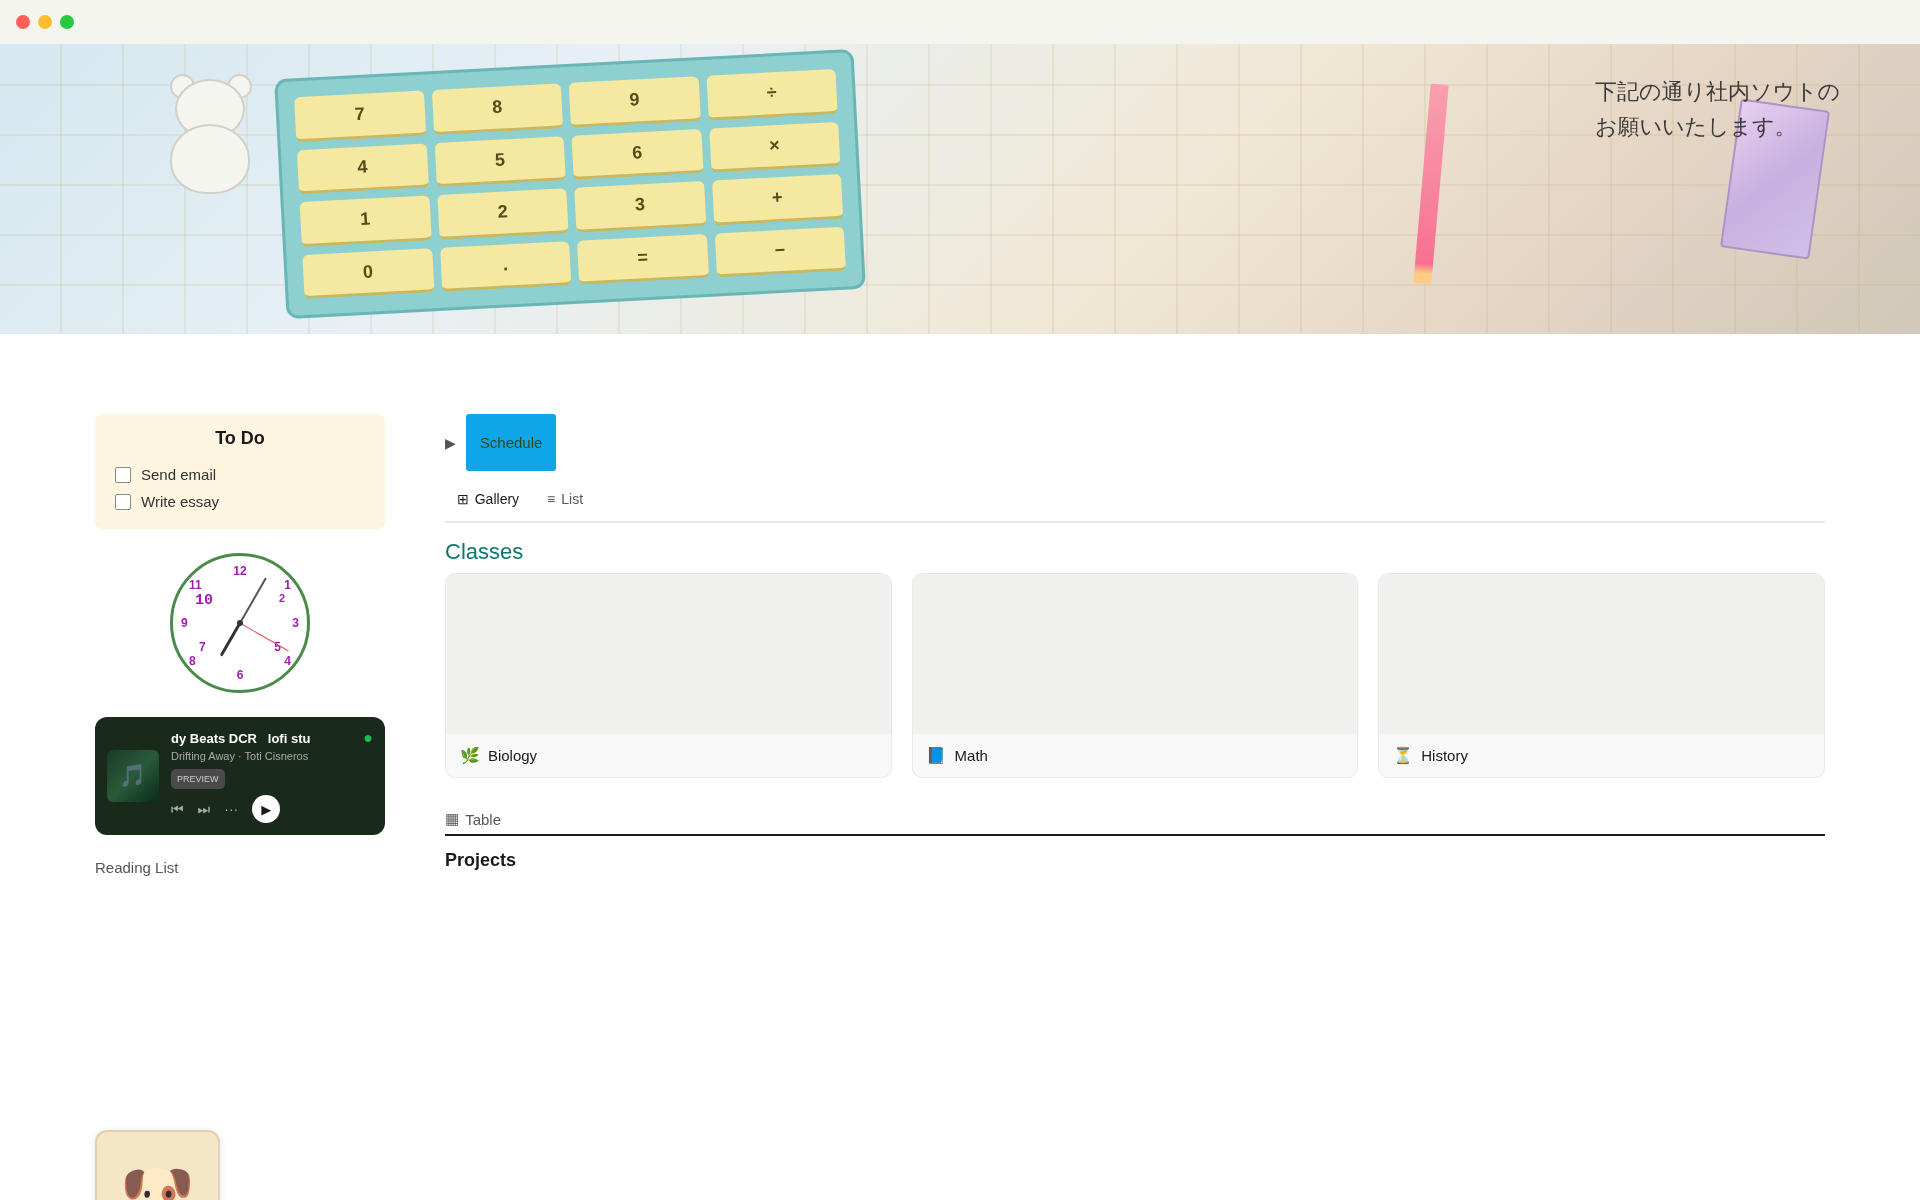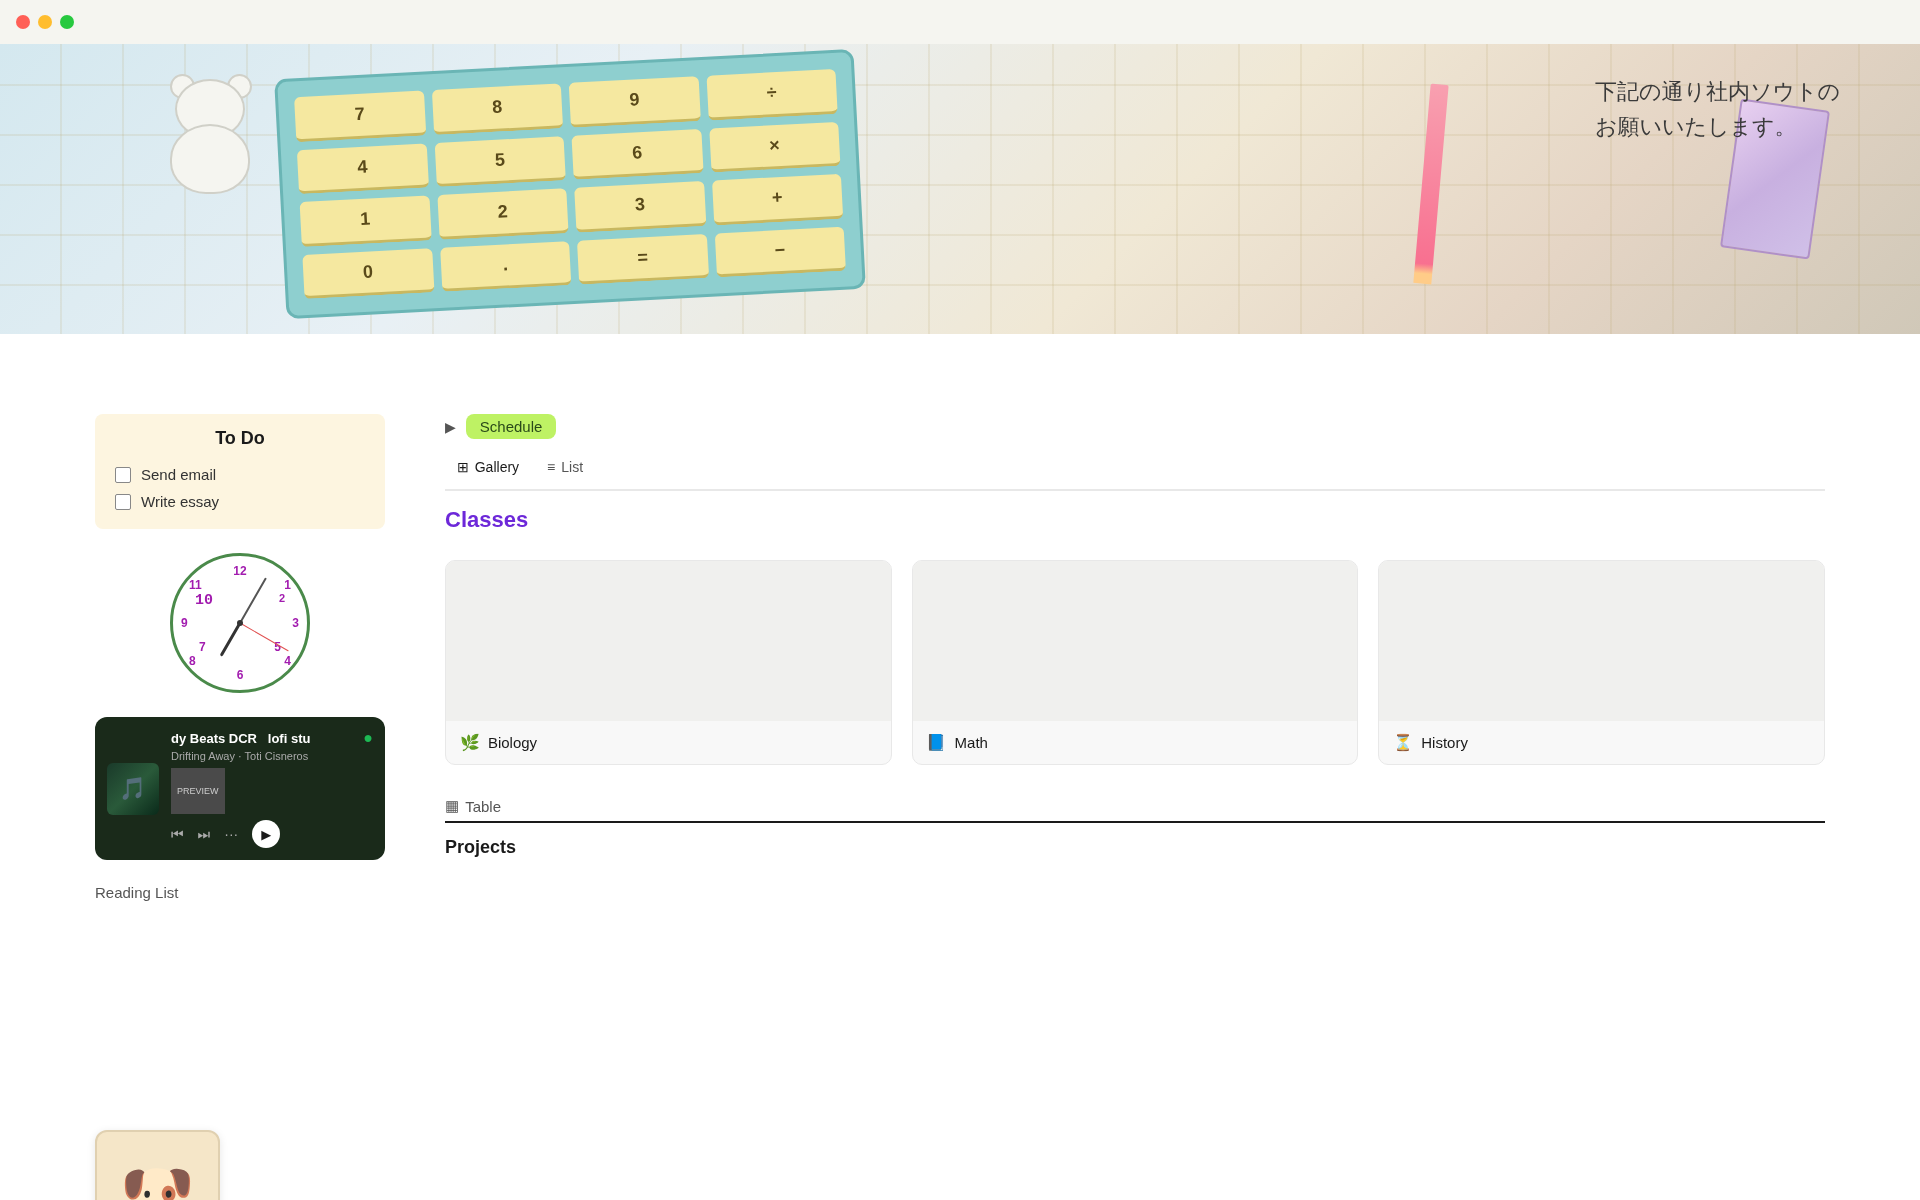--- a/index.html
+++ b/index.html
@@ -366,22 +366,22 @@
     }
     .music-subtitle {
       font-size: 11px;
       color: #aaa;
       margin-bottom: 6px;
     }
     .music-preview-badge {
       background: #4a4a4a;
       color: #ccc;
       font-size: 9px;
-      padding: 18px 6px;
-      border-radius: 0;
+      padding: 5px 6px;
+      border-radius: 5px;
       display: inline-block;
       margin-bottom: 6px;
     }
     .music-controls {
       display: flex;
       align-items: center;
       gap: 14px;
     }
     .music-ctrl-btn {
       font-size: 14px;
@@ -425,24 +425,24 @@
       align-items: center;
       gap: 10px;
       margin-bottom: 14px;
     }
     .toggle-arrow {
       font-size: 14px;
       color: #555;
       cursor: pointer;
     }
     .schedule-badge {
-      background: #bef264;
+      background: #0ea5e9;
       color: #2a4a1a;
-      padding: 4px 14px;
-      border-radius: 8px;
+      padding: 20px 14px;
+      border-radius: 3px;
       font-size: 15px;
       font-weight: 500;
       cursor: pointer;
     }
 
     
     .view-toggle {
       display: flex;
       align-items: center;
       gap: 4px;
@@ -463,23 +463,23 @@
     .view-btn.active {
       color: #1a1a1a;
     }
     .view-btn-icon {
       font-size: 14px;
     }
 
     
     .section-title {
       font-size: 22px;
-      font-weight: 700;
-      color: #6d28d9;
-      margin-bottom: 27px;
+      font-weight: 400;
+      color: #0f766e;
+      margin-bottom: 8px;
     }
 
     .classes-grid {
       display: grid;
       grid-template-columns: repeat(3, 1fr);
       gap: 20px;
       margin-bottom: 32px;
     }
 
     .class-card {

